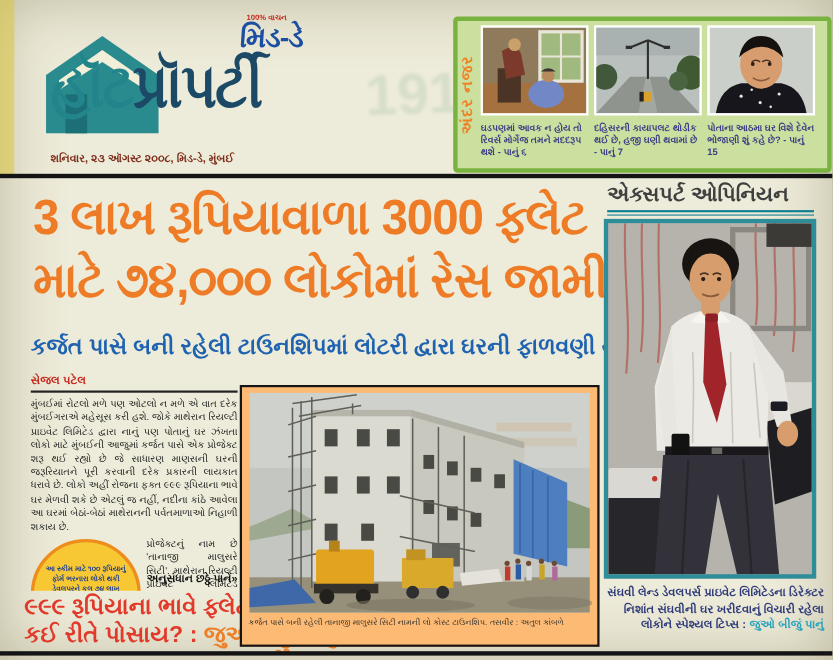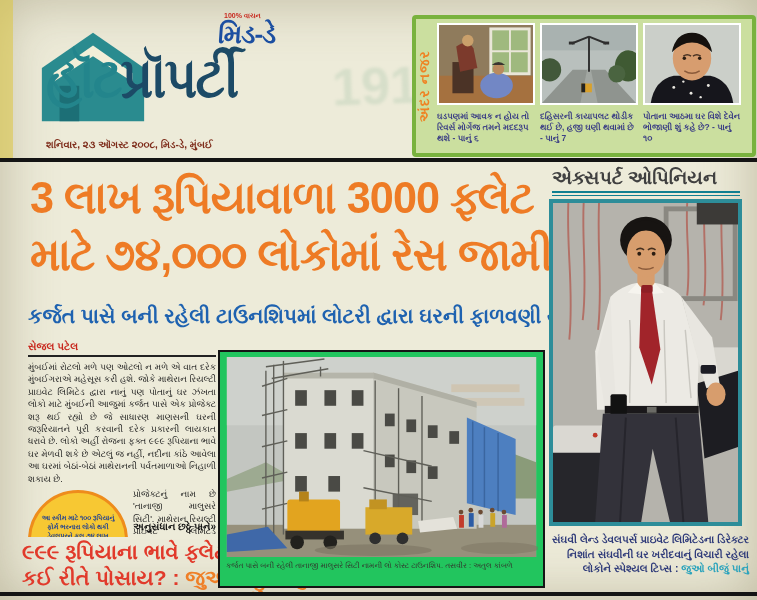--- a/index.html
+++ b/index.html
@@ -53,21 +53,21 @@
     background:#f7c833;border:3px solid #ee8c1c;margin:2px 5px 2px 0;
     display:flex;align-items:center;justify-content:center;box-sizing:border-box;
     font-size:6.6px;font-weight:bold;color:#1e3f93;text-align:center;padding:9px;line-height:1.3;}
   .continuation{left:28px;top:521px;width:188px;text-align:right;
     font-size:10px;font-weight:bold;color:#111;}
   .promo1{left:22px;top:540px;font-size:21px;font-weight:800;color:#e13a2b;white-space:nowrap;}
   .promo2{left:22px;top:566px;font-size:21px;font-weight:800;color:#e13a2b;white-space:nowrap;}
   .promo-link{color:#ef7f27;}
   
   .main-photo-box{left:218px;top:350px;width:327px;height:238px;box-sizing:border-box;
-    border:2px solid #151515;background:#22c55e;padding:5px 5px 0 5px;}
+    border:2px solid #151515;background:#fdba74;padding:5px 5px 0 5px;}
   .main-photo-box svg{display:block;}
   .main-caption{font-size:7.5px;color:#33312c;padding:4px 1px;}
   
   .expert-heading{left:552px;top:167px;font-size:19px;font-weight:800;color:#404040;white-space:nowrap;}
   .expert-underline{left:552px;top:191px;width:188px;height:2px;background:#107f91;}
   .expert-underline2{left:552px;top:195px;width:188px;height:1px;background:#107f91;}
   .expert-photo-box{left:549px;top:199px;width:193px;height:327px;box-sizing:border-box;
     border:4px solid #2d8d99;background:#b5b3ac;}
   .expert-photo-box svg{display:block;width:100%;height:100%;}
   .expert-caption{left:549px;top:532px;width:200px;font-size:10.5px;font-weight:bold;
@@ -147,21 +147,21 @@
           <path d="M40,32 q4,-3 8,0 M58,32 q-4,-3 -8,0" stroke="#4a3323" stroke-width="1.5" fill="none"></path>
           <circle cx="41" cy="34" r="1.8" fill="#2b1d12"></circle>
             <circle cx="57" cy="34" r="1.8" fill="#2b1d12"></circle>
           <path d="M41,47 Q49,52 57,47" stroke="#8a5a3a" stroke-width="1.5" fill="none"></path>
         </svg>
       </div>
     </div>
     <div class="inside-captions">
       <div class="inside-caption">ઘડપણમાં આવક ન હોય તો રિવર્સ મોર્ગેજ તમને મદદરૂપ થશે - પાનું ૬</div>
       <div class="inside-caption">દહિસરની કાયાપલટ થોડીક થઈ છે, હજી ઘણી થવામાં છે - પાનું 7</div>
-      <div class="inside-caption">પોતાના આઠમા ઘર વિશે દેવેન ભોજાણી શું કહે છે? - પાનું ૧૦</div>
+      <div class="inside-caption">પોતાના આઠમા ઘર વિશે દેવેન ભોજાણી શું કહે છે? - પાનું 15</div>
     </div>
   </div>
 
   <div class="abs rule-top"></div>
 
   <div class="abs hl hl1">3 લાખ રૂપિયાવાળા 3000 ફ્લેટ</div>
   <div class="abs hl hl2">માટે ૭૪,૦૦૦ લોકોમાં રેસ જામી</div>
   <div class="abs subhead">કર્જત પાસે બની રહેલી ટાઉનશિપમાં લોટરી દ્વારા ઘરની ફાળવણી થશે</div>
   <div class="abs byline">સેજલ પટેલ</div>
   <div class="abs byline-rule"></div>

